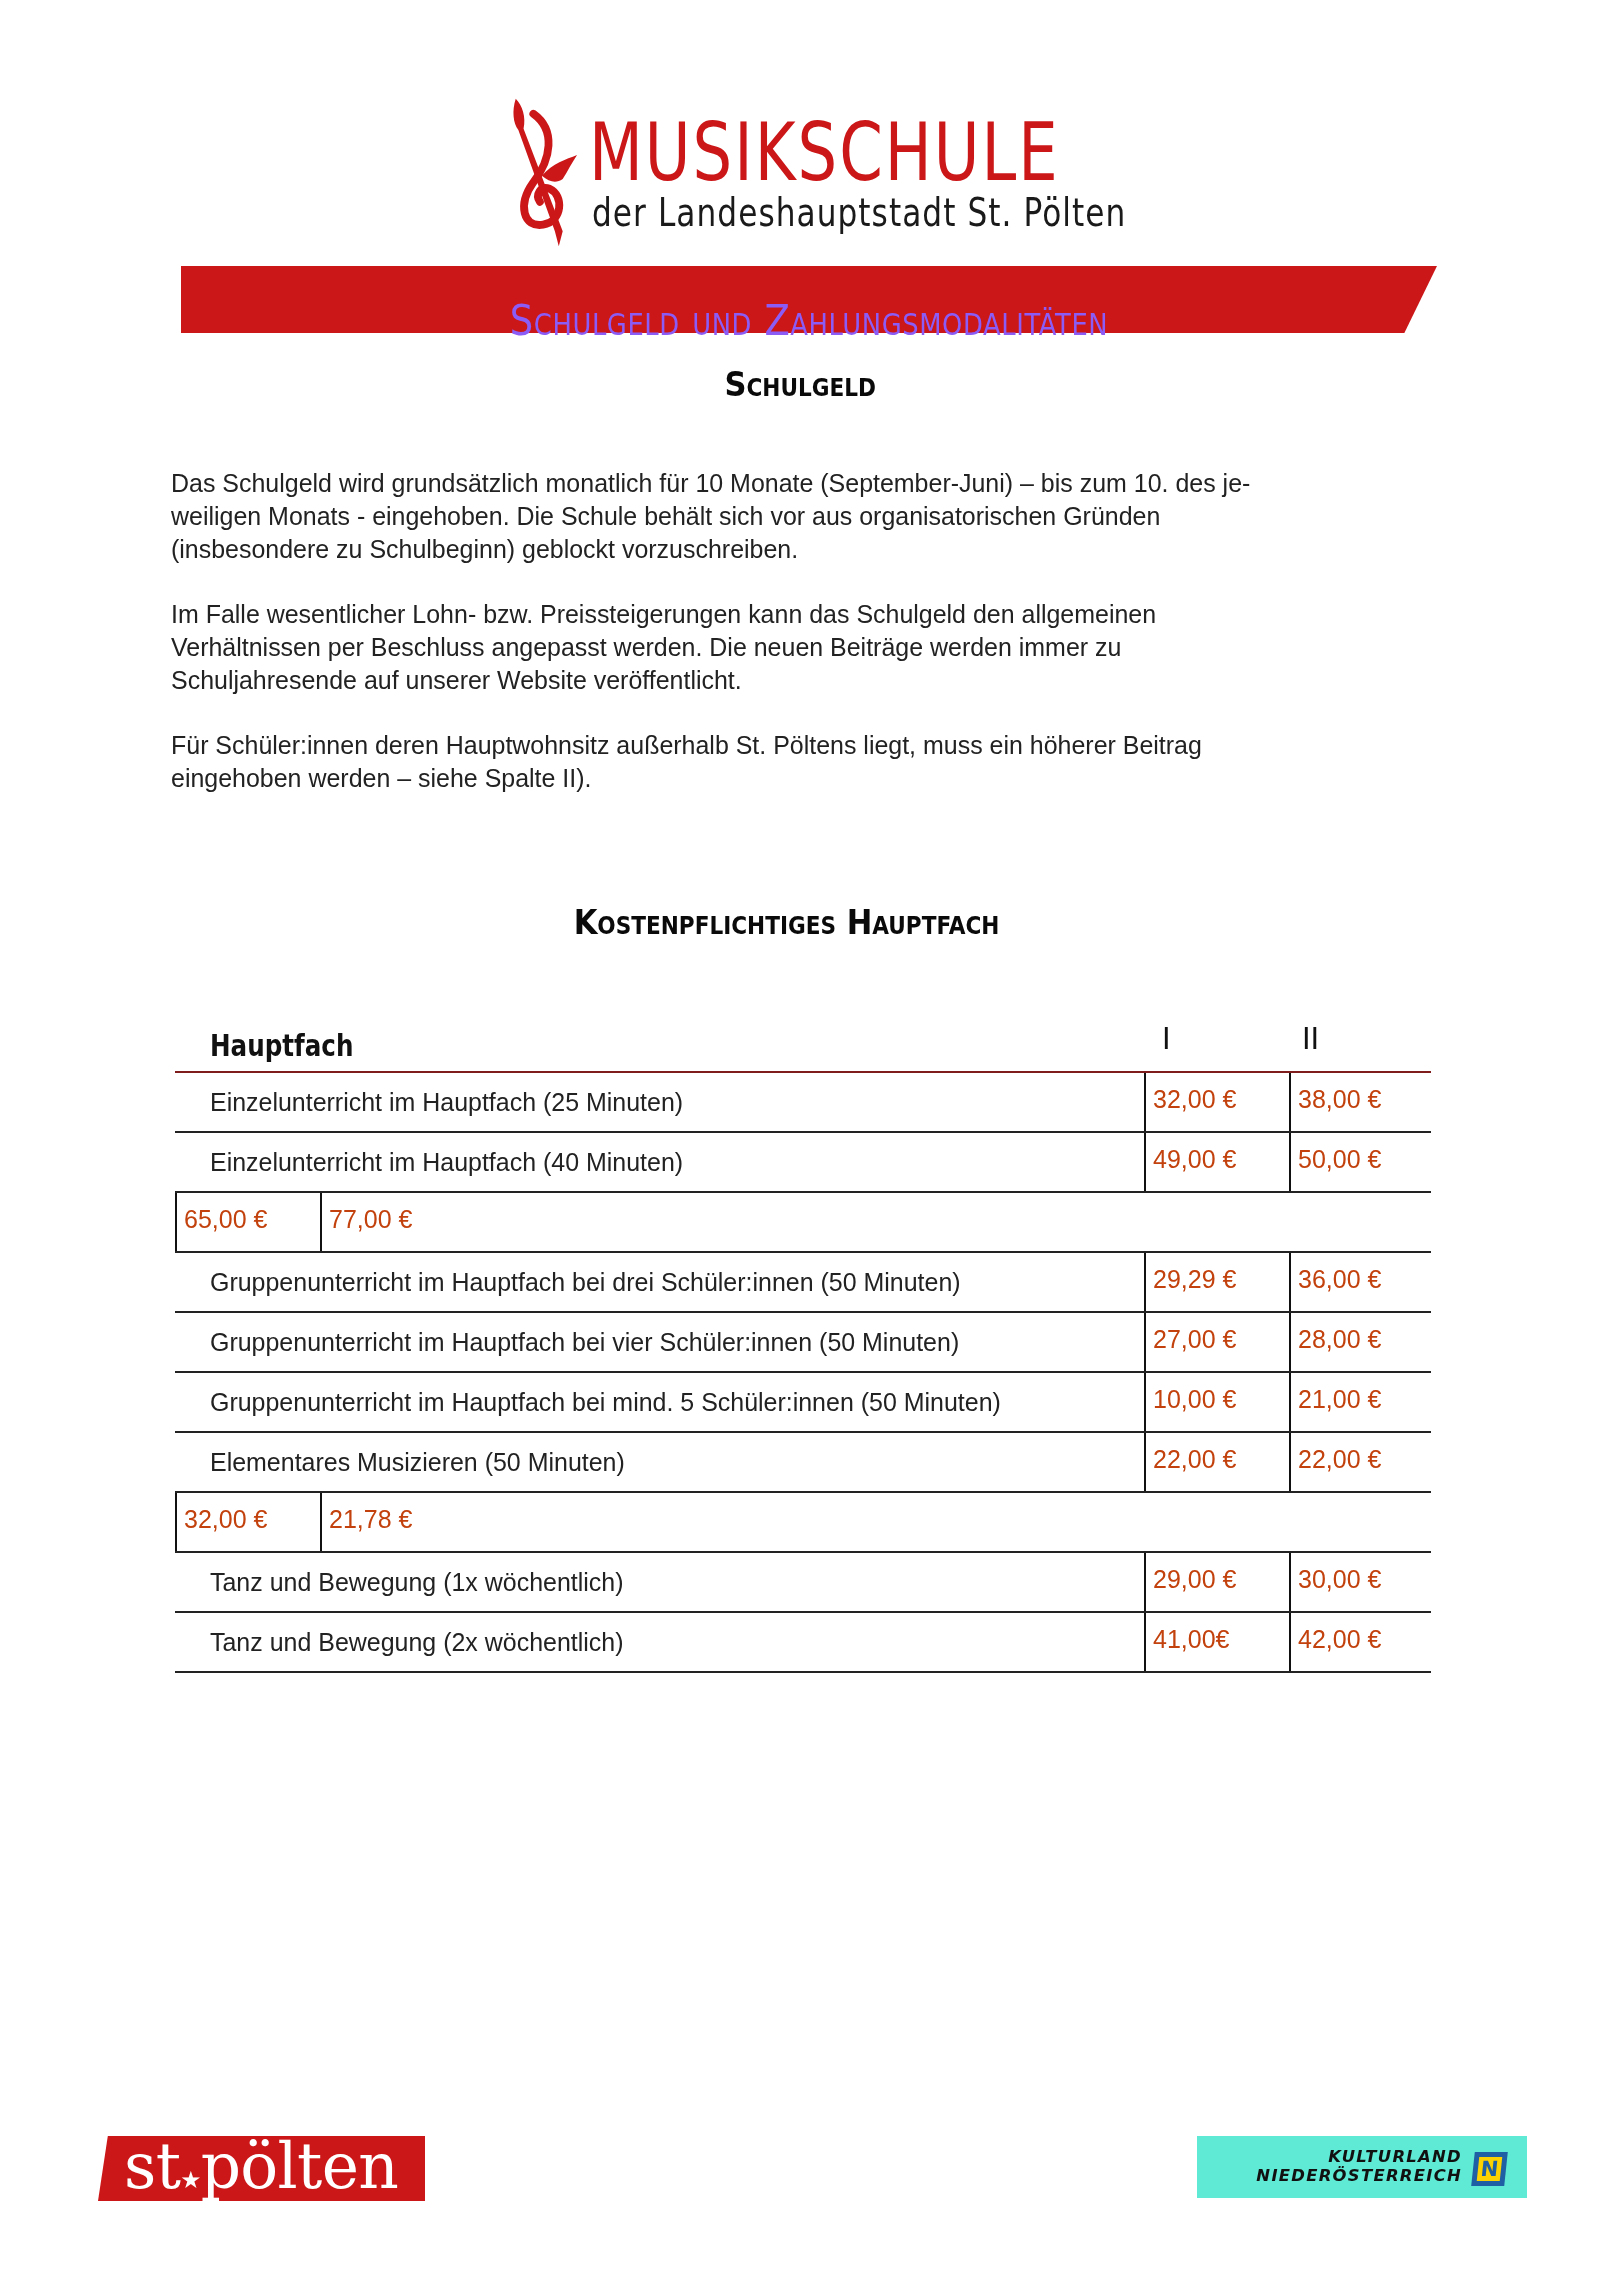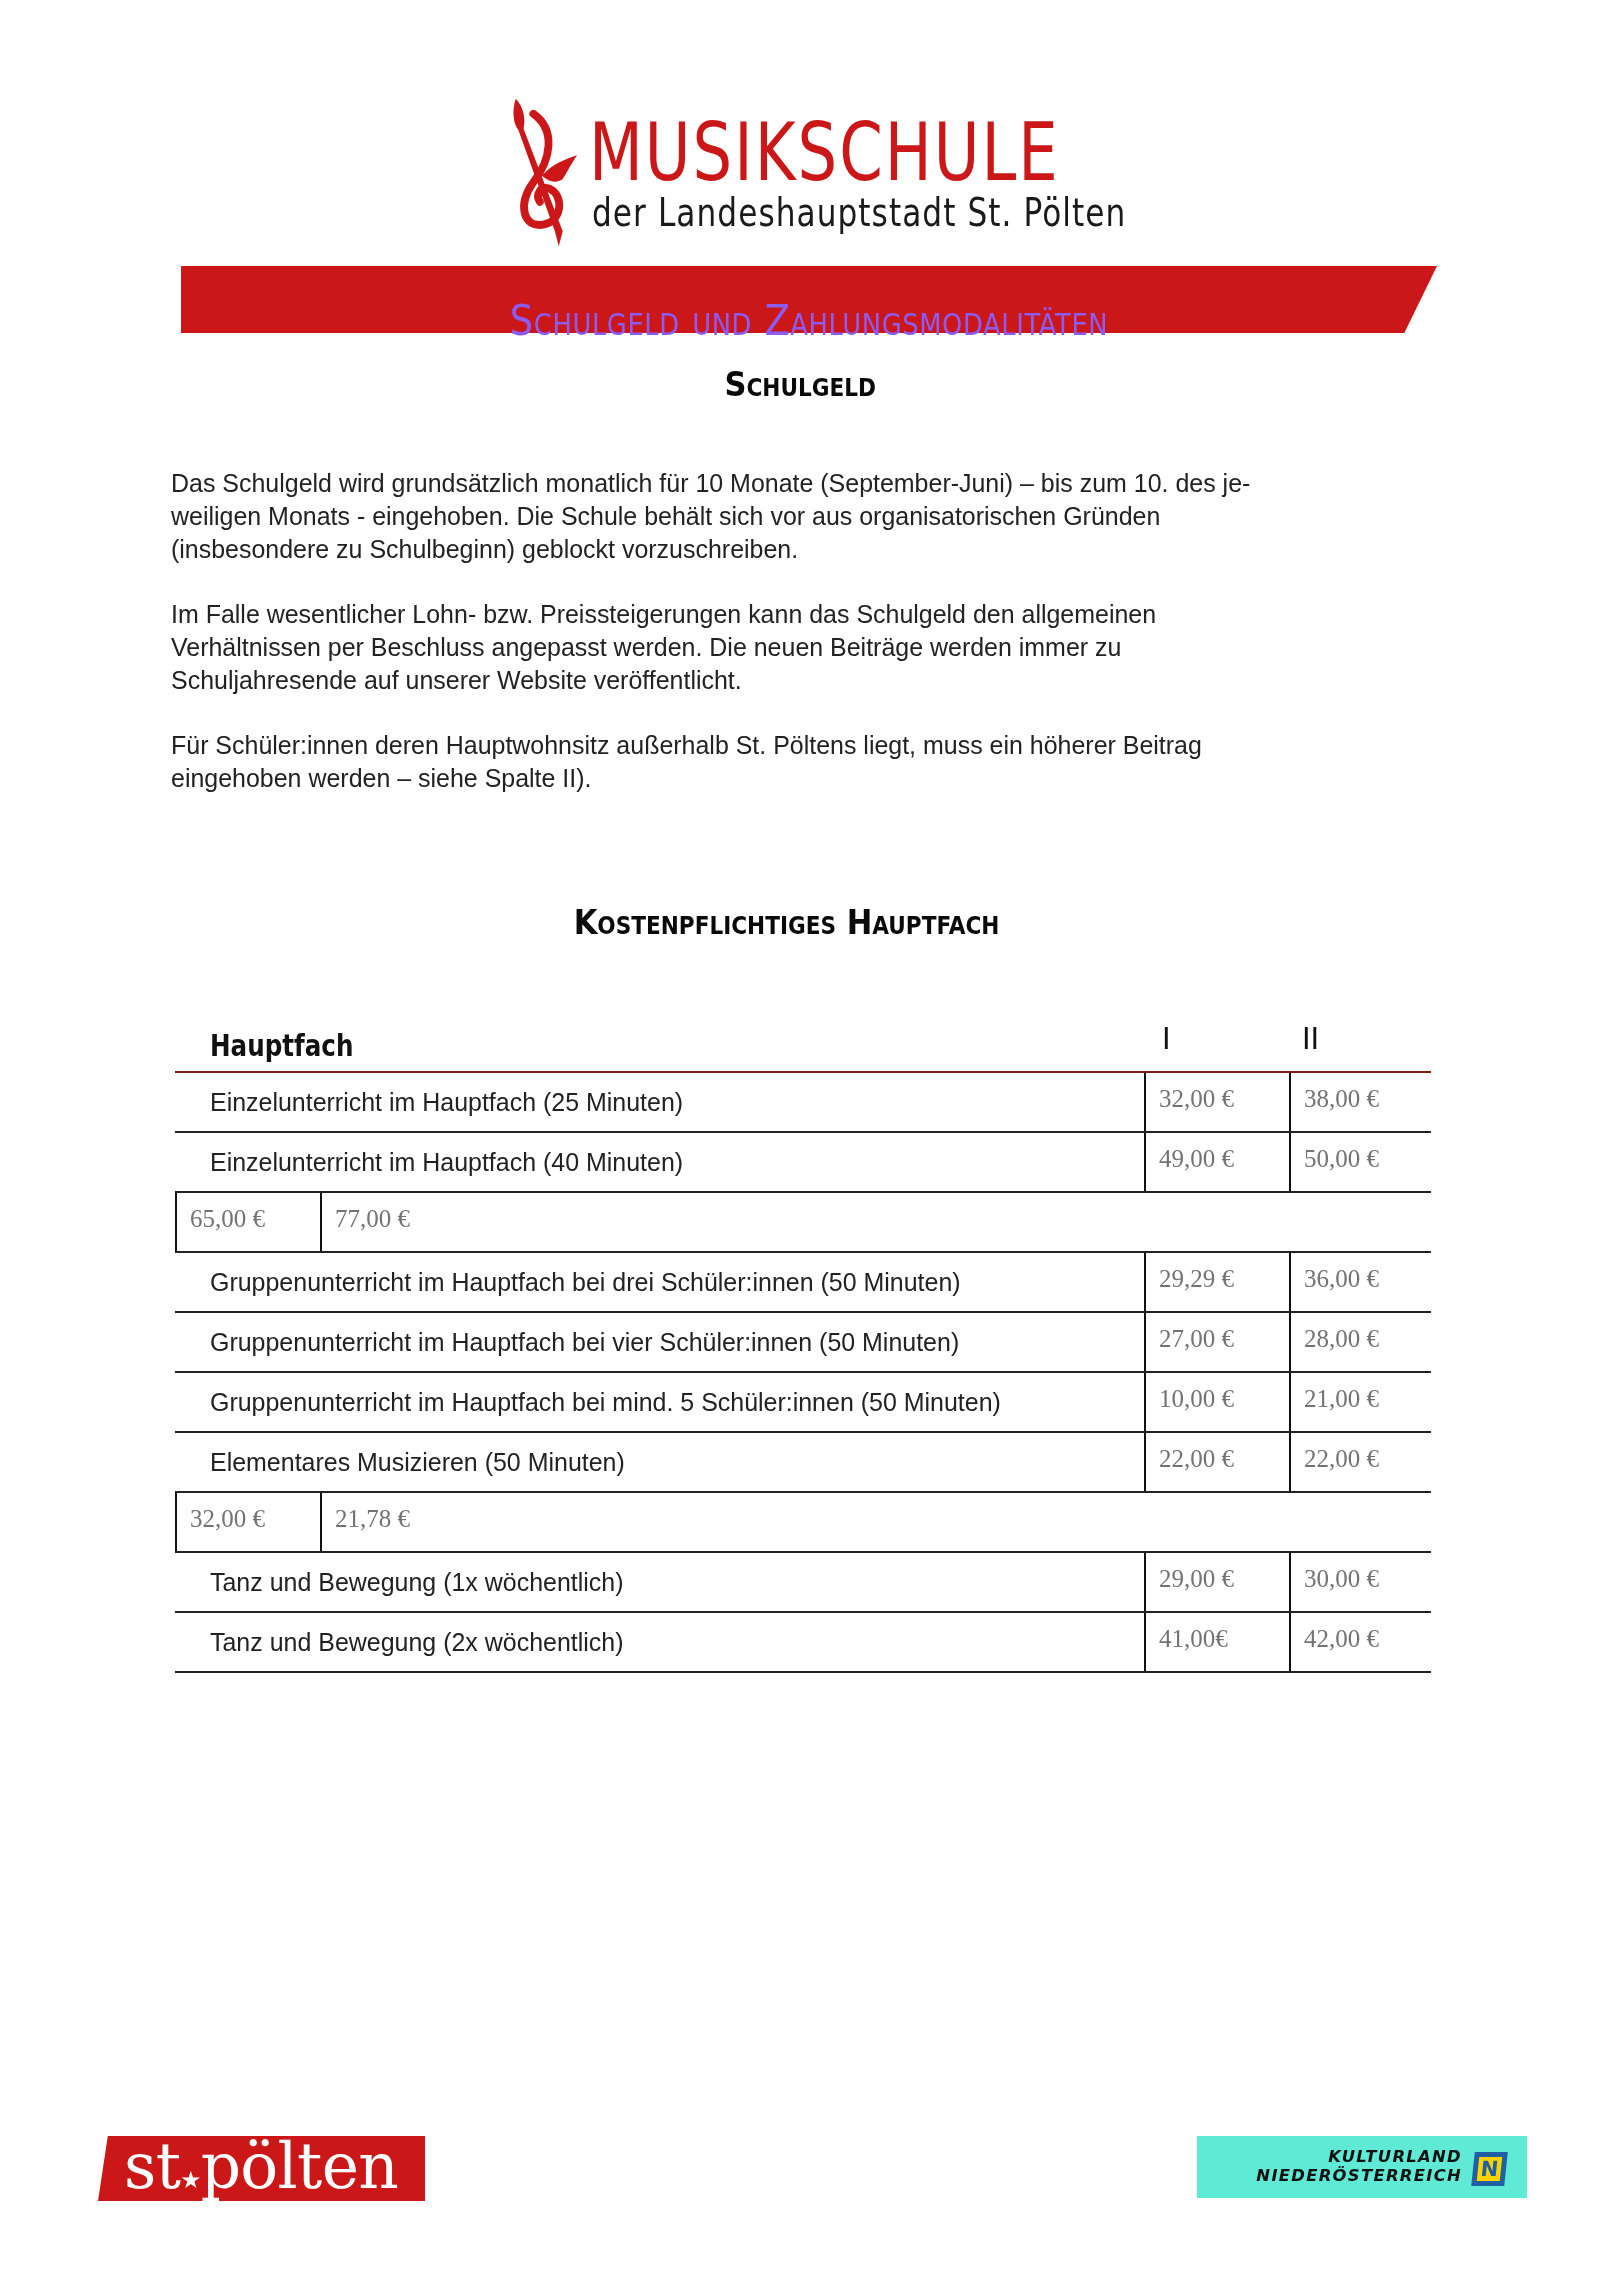--- a/index.html
+++ b/index.html
@@ -44,22 +44,22 @@
                   font-weight: bold; font-size: 30px; transform: scaleX(0.82); transform-origin: left; }
   .th-col { position: absolute; top: 0; font-family: "Liberation Sans", sans-serif; font-size: 31px; }
   .th-i { left: 987px; }
   .th-ii { left: 1127px; }
 
   .tbl { left: 175px; top: 1071px; width: 1256px; border-top: 2px solid #7f1d1d; }
   .row { position: relative; height: 58px; border-bottom: 2px solid #222; display: flex; }
   .cell-name { width: 969px; padding-left: 35px; display: flex; align-items: center;
                font-family: "Liberation Sans", sans-serif; font-size: 26px; color: #222; box-sizing: border-box; }
   .cell-name span { white-space: nowrap; transform: scaleX(0.96); transform-origin: left; display: inline-block; }
-  .cell-val { width: 145px; border-left: 2px solid #111; box-sizing: border-box; padding-left: 13px;
-              padding-top: 11.8px; font-family: Liberation Serif, serif; font-size: 25px; color: #737373; }
+  .cell-val { width: 145px; border-left: 2px solid #111; box-sizing: border-box; padding-left: 7px;
+              padding-top: 11.8px; font-family: Liberation Sans, sans-serif; font-size: 25px; color: #c2410c; }
   .cell-val.last { width: 142px; }
 
   
   .stp-logo { left: 98px; top: 2136px; width: 327px; height: 65px; }
   .stp-bg { position: absolute; inset: 0; background: #cc1719; clip-path: polygon(3% 0, 100% 0, 100% 100%, 0 100%); }
   .stp-text { position: absolute; left: 26px; top: -9.2px; color: #fff; font-family: "DejaVu Serif", "Liberation Serif", serif;
               font-size: 63px; line-height: 79px; white-space: nowrap; letter-spacing: -0.7px; }
   .stp-star { color: #fff; font-size: 23.6px; }
   .ktl-logo { left: 1197px; top: 2136px; width: 330px; height: 62px; background: #5eead4; }
   .ktl-text { position: absolute; right: 65px; top: 10.5px; text-align: right; font-family: "DejaVu Sans", sans-serif;

